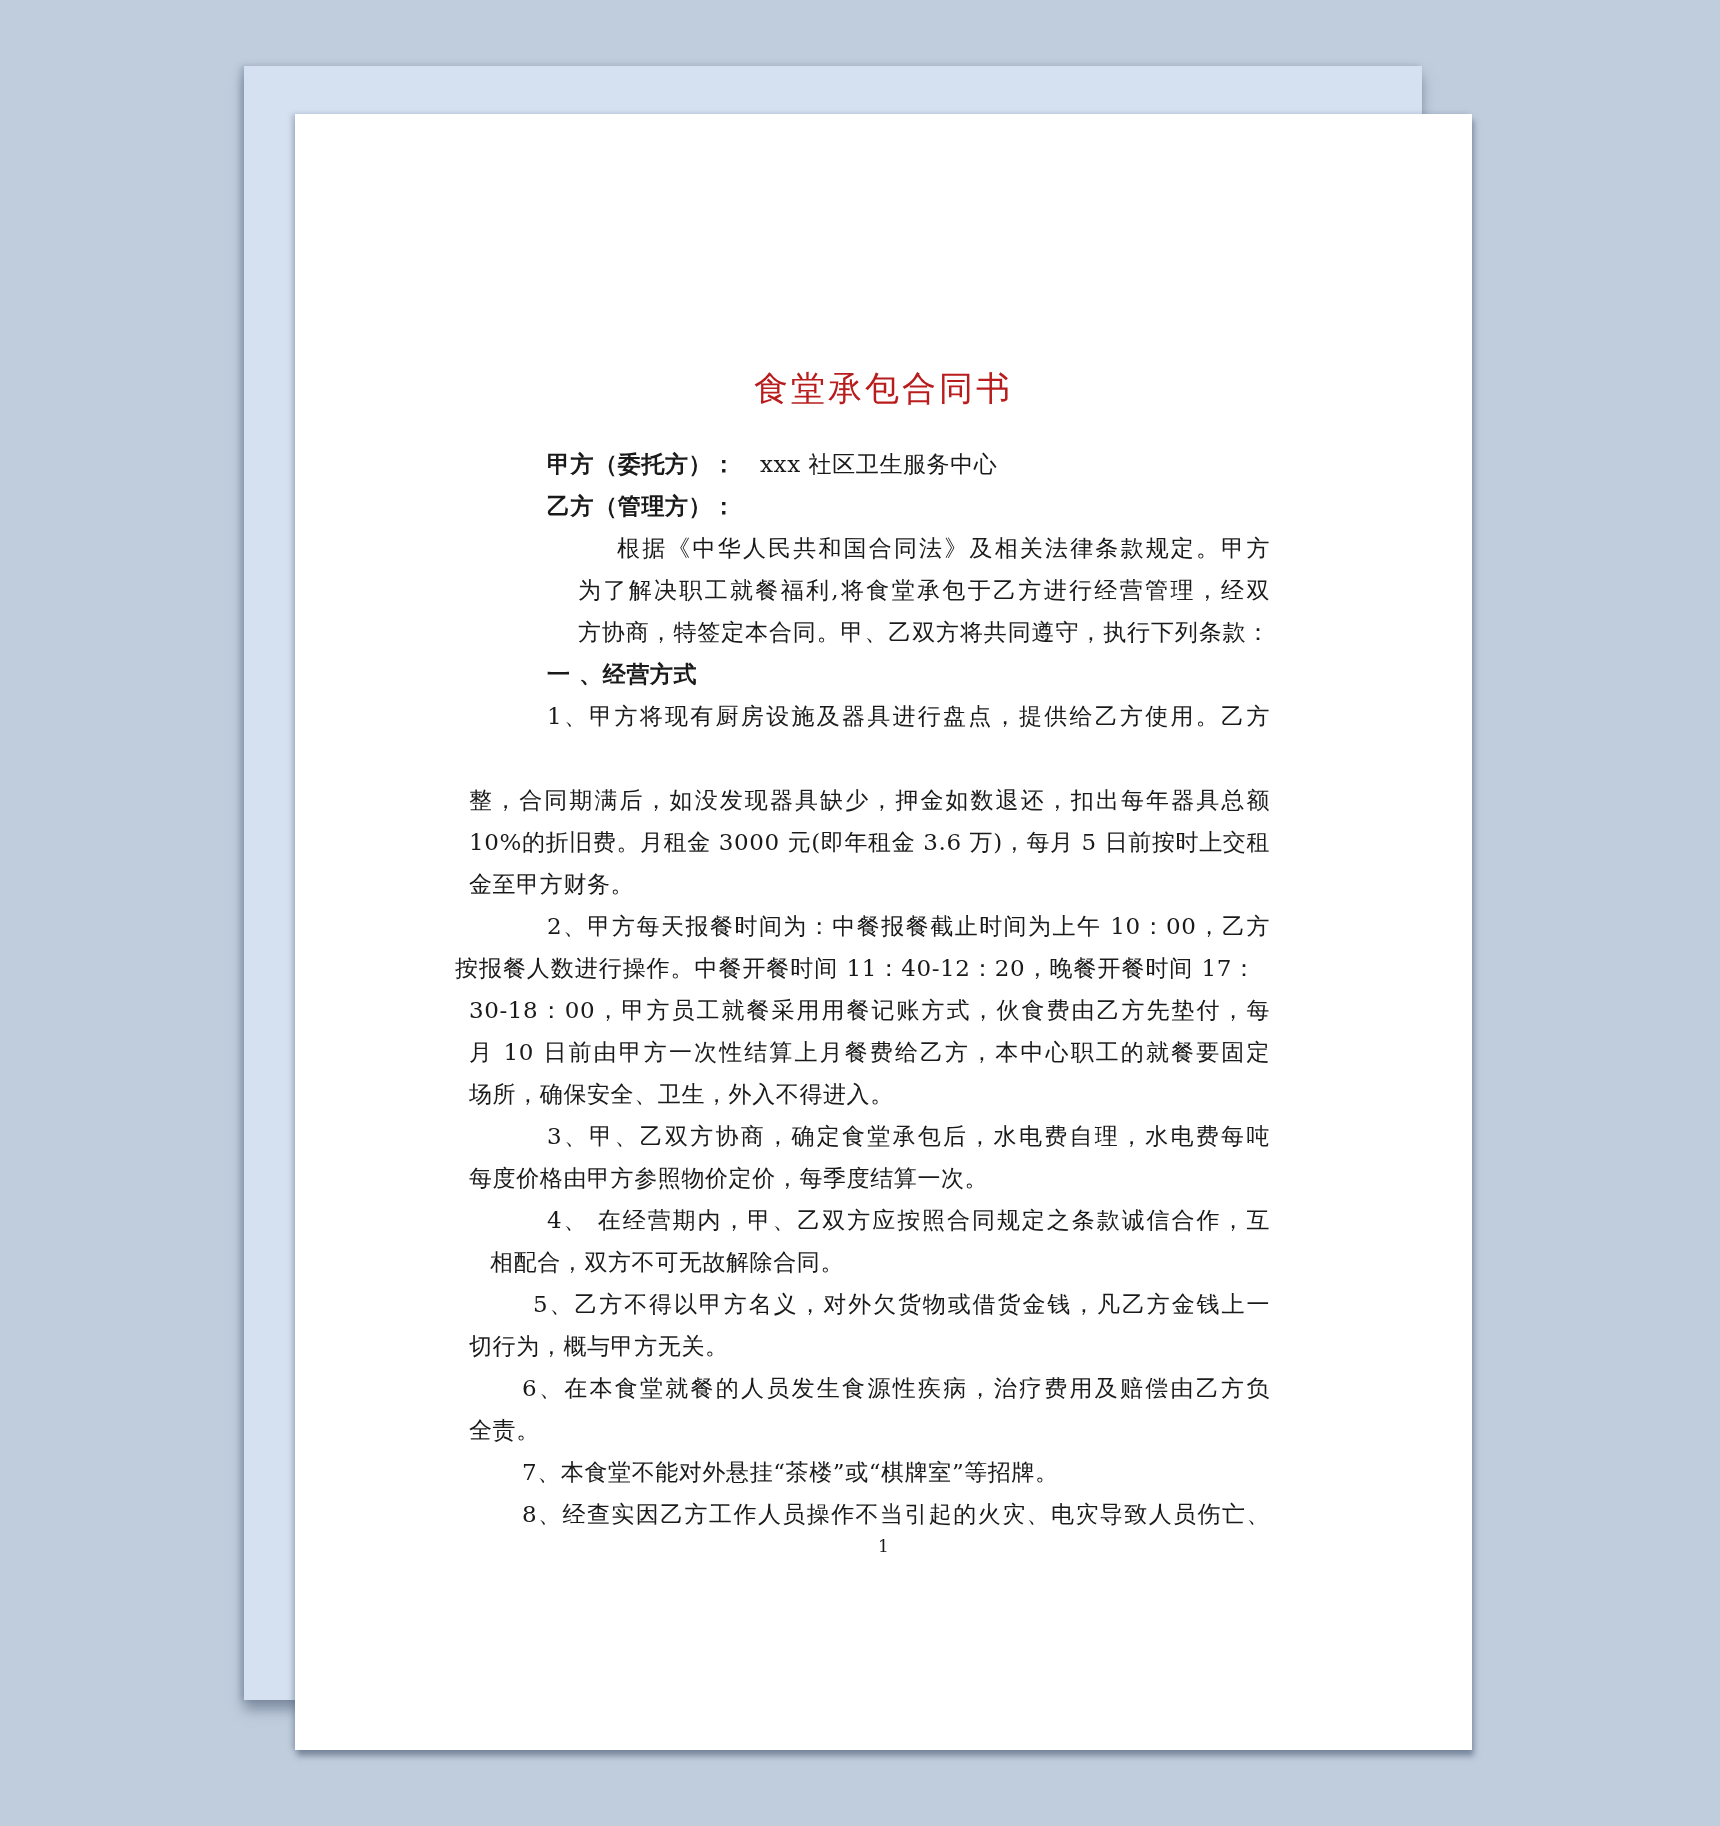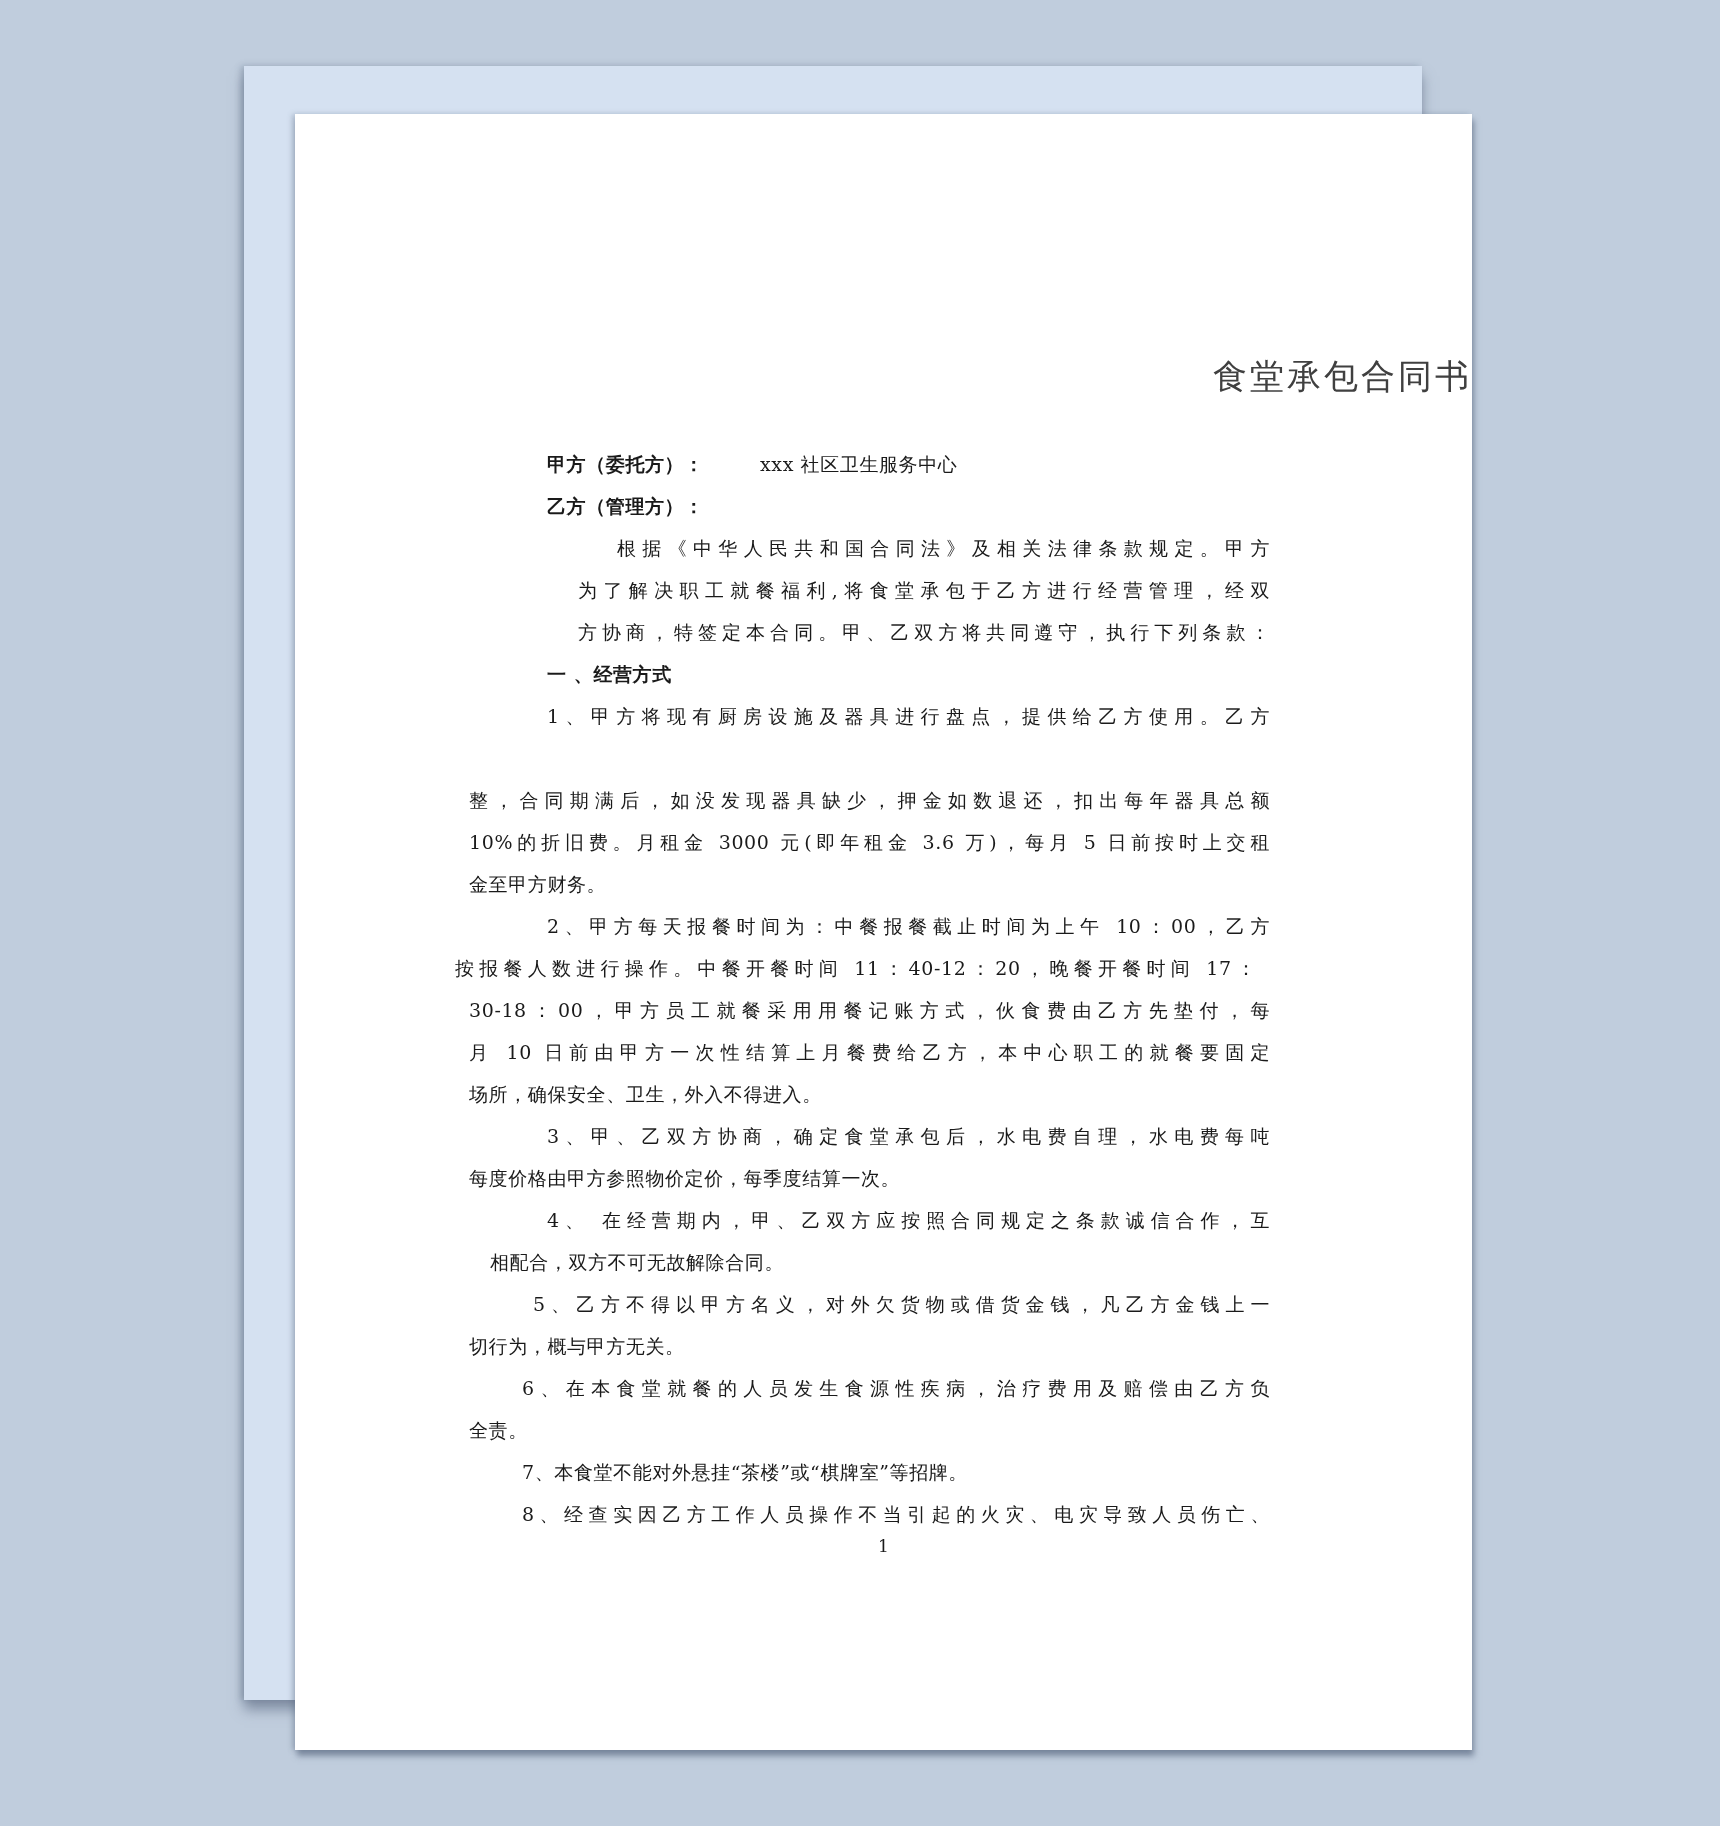--- a/index.html
+++ b/index.html
@@ -29,37 +29,37 @@
       left: 295px;
       top: 114px;
       width: 1177px;
       height: 1636px;
       background: #ffffff;
       box-shadow: -3px 0 5px rgba(90,105,130,0.3), 2px 6px 6px rgba(80,95,120,0.6);
     }
     .line {
       position: absolute;
       white-space: nowrap;
-      font-size: 19px;
+      font-size: 23px;
       line-height: 30px;
       height: 30px;
       letter-spacing: 0.6px;
     }
     .title {
       position: absolute;
       left: 0;
       width: 100%;
-      text-align: right;
+      text-align: center;
       font-size: 34px;
       line-height: 44px;
       letter-spacing: 3px;
-      top: 240px;
+      top: 252px;
       font-family: "DejaVu Sans", "Liberation Sans", sans-serif;
       font-weight: normal;
-      color: #404040;
+      color: #b91c1c;
     }
     .heading {
       font-weight: bold;
     }
     .page-number {
       position: absolute;
       left: 0;
       width: 100%;
       text-align: center;
       font-size: 17px;

